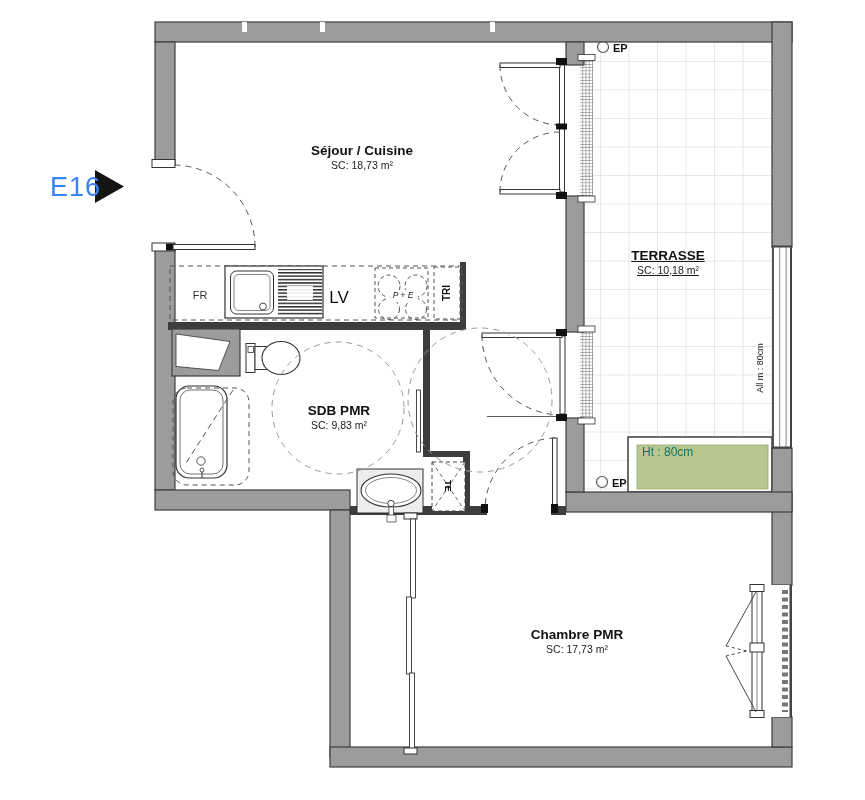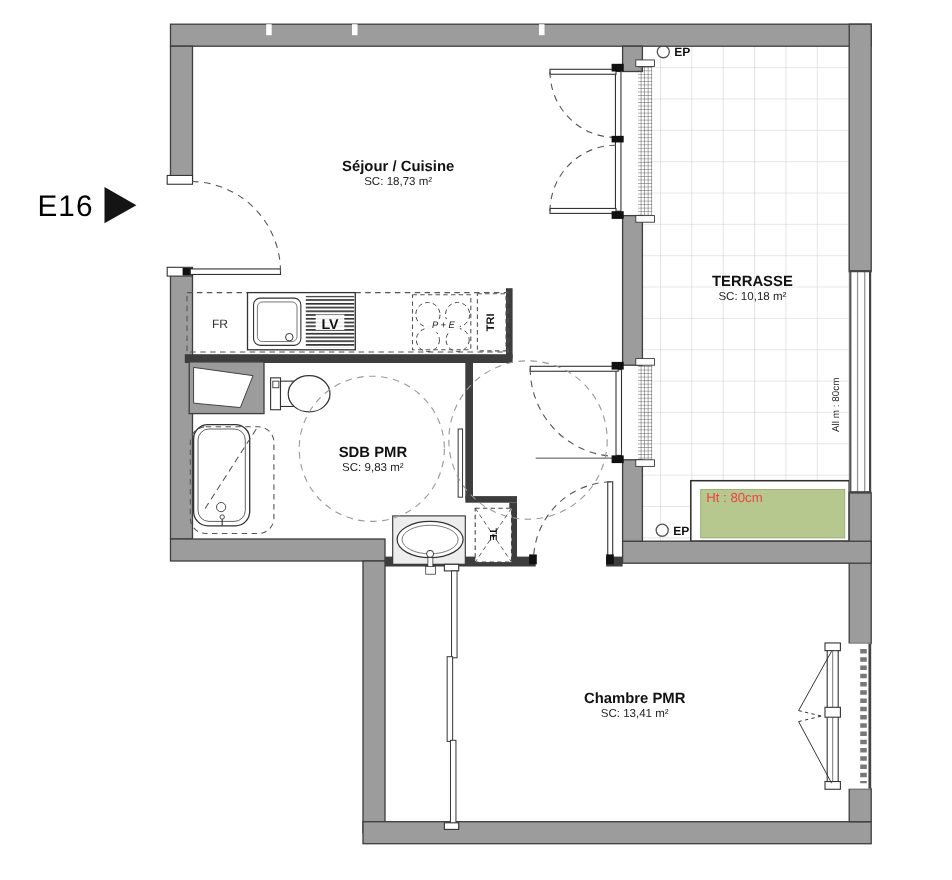--- a/index.html
+++ b/index.html
@@ -5,30 +5,30 @@
   html,body{margin:0;padding:0;background:#fff;}
   #plan-canvas{
     position:relative;width:865px;height:800px;background:#fff;overflow:hidden;
     font-family:"Liberation Sans", sans-serif;color:#1a1a1a;
   }
   #plan-canvas svg{position:absolute;left:0;top:0;}
   .lbl{position:absolute;white-space:nowrap;line-height:1.15;}
   .room-label{transform:translateX(-50%);text-align:center;}
   .room-name{font-weight:bold;font-size:13.5px;color:#111;text-align:center;}
   .room-area{font-size:10.5px;color:#222;margin-top:0;text-align:center;}
-  .unit-label{font-size:27px;color:#000000;letter-spacing:1px;}
+  .unit-label{font-size:27px;color:#3b82f6;letter-spacing:1px;margin-left:16px;}
   .small-note{font-size:11px;color:#333;}
-  .appliance{font-weight:bold;font-size:13px;color:#111;}
+  .appliance{font-weight:normal;font-size:17px;color:#111;margin-left:39px;}
   .tiny{font-size:8.5px;color:#222;}
   .ep{font-weight:bold;font-size:11px;color:#111;}
   .rot-ccw{transform:translate(-50%,-50%) rotate(-90deg);}
   .rot-cw{transform:translate(-50%,-50%) rotate(90deg);}
   .tri-lbl{font-weight:bold;font-size:10px;color:#111;}
   .te-lbl{font-weight:bold;font-size:9px;color:#111;}
-  .planter-lbl{font-size:12px;color:#ef4444;}
+  .planter-lbl{font-size:12px;color:#0f766e;}
   .sill-lbl{font-size:9px;color:#222;}
 </style>
 </head>
 <body>
 
 <div id="plan-canvas">
 
 <svg width="865" height="800" viewBox="0 0 865 800">
   <defs>
     <pattern id="tiles" width="28.5" height="28.5" patternUnits="userSpaceOnUse" patternTransform="translate(1.5,4)">
@@ -216,33 +216,33 @@
   <polygon points="95,170 95,203 124,186.5" fill="#141414"></polygon>
 </svg>
 
 <div class="lbl unit-label" style="left:34px;top:172px;">E16</div>
 
 <div class="lbl room-label" style="left:362px;top:143px;">
   <div class="room-name">Séjour / Cuisine</div>
   <div class="room-area">SC: 18,73 m²</div>
 </div>
 
-<div class="lbl room-label" style="left:684px;top:248px;">
+<div class="lbl room-label" style="left:668px;top:248px;text-decoration:underline;">
   <div class="room-name">TERRASSE</div>
   <div class="room-area">SC: 10,18 m²</div>
 </div>
 
 <div class="lbl room-label" style="left:339px;top:403px;">
   <div class="room-name">SDB PMR</div>
   <div class="room-area">SC: 9,83 m²</div>
 </div>
 
 <div class="lbl room-label" style="left:577px;top:627px;">
   <div class="room-name">Chambre PMR</div>
-  <div class="room-area">SC: 13,41 m²</div>
+  <div class="room-area">SC: 17,73 m²</div>
 </div>
 
 <div class="lbl small-note" style="left:200px;top:289px;transform:translateX(-50%);">FR</div>
 <div class="lbl appliance" style="left:300px;top:288px;transform:translateX(-50%);">LV</div>
 <div class="lbl tiny" style="left:403px;top:291px;transform:translateX(-50%);font-style:italic;">P + E</div>
 <div class="lbl tri-lbl rot-ccw" style="left:447px;top:293px;">TRI</div>
 <div class="lbl te-lbl rot-cw" style="left:448px;top:486px;">TE</div>
 <div class="lbl ep" style="left:613px;top:42px;">EP</div>
 <div class="lbl ep" style="left:612px;top:477px;">EP</div>
 <div class="lbl planter-lbl" style="left:642px;top:446px;">Ht : 80cm</div>

